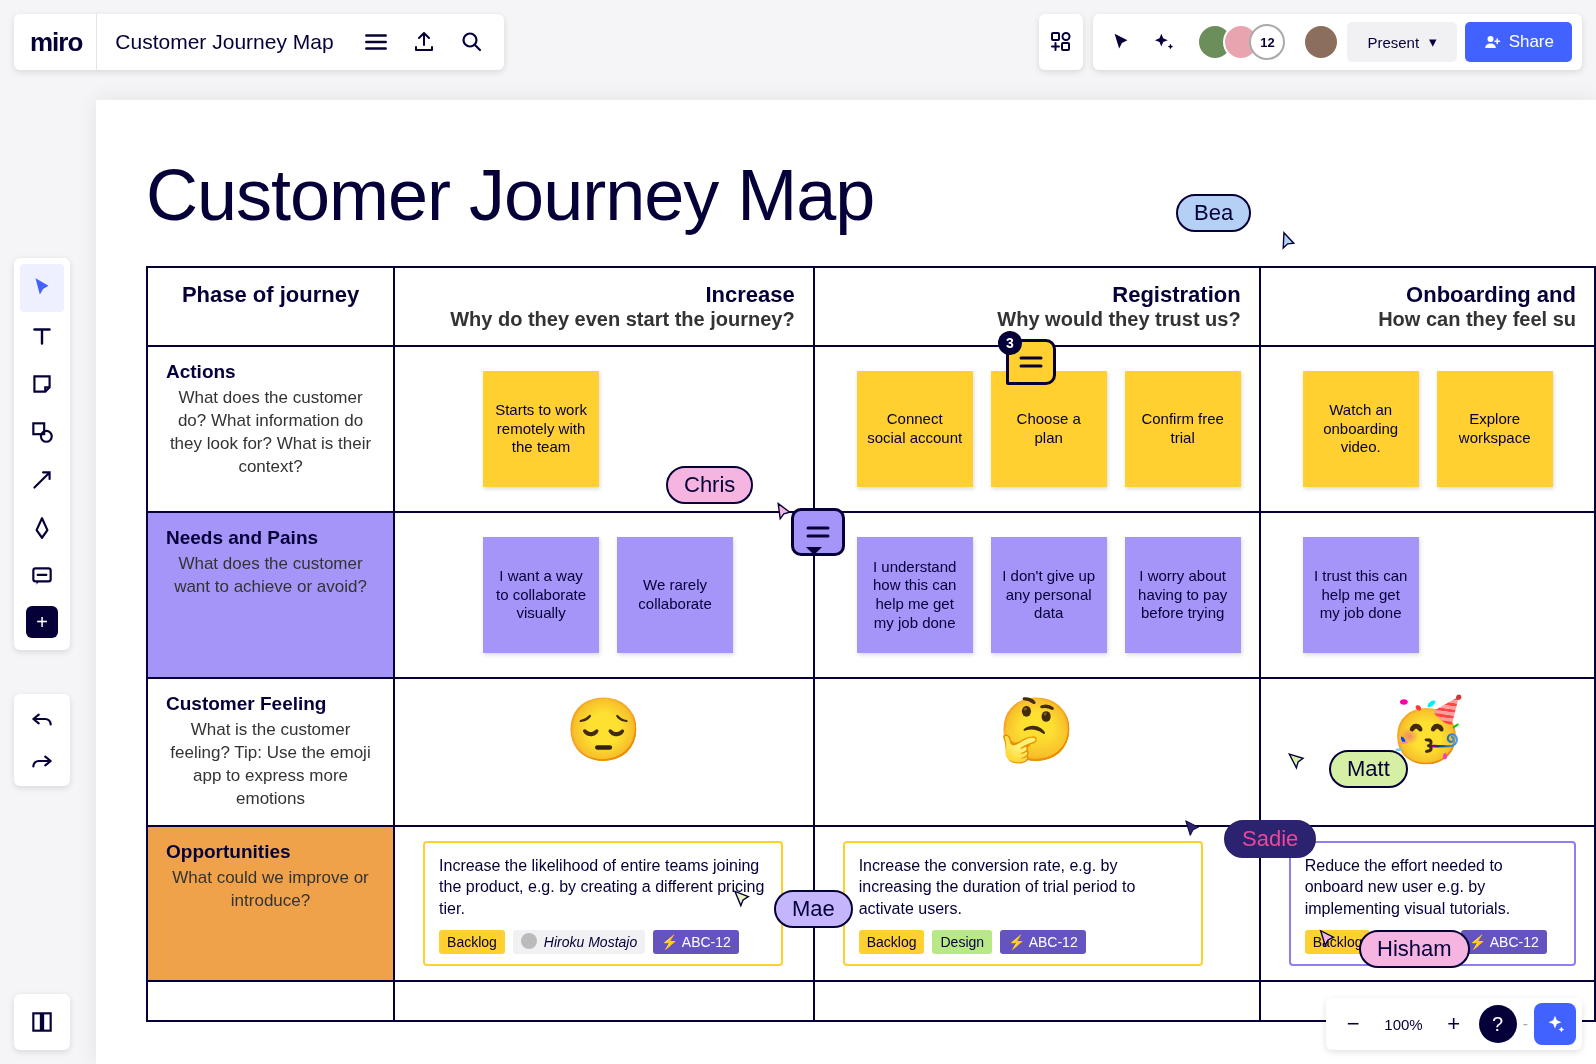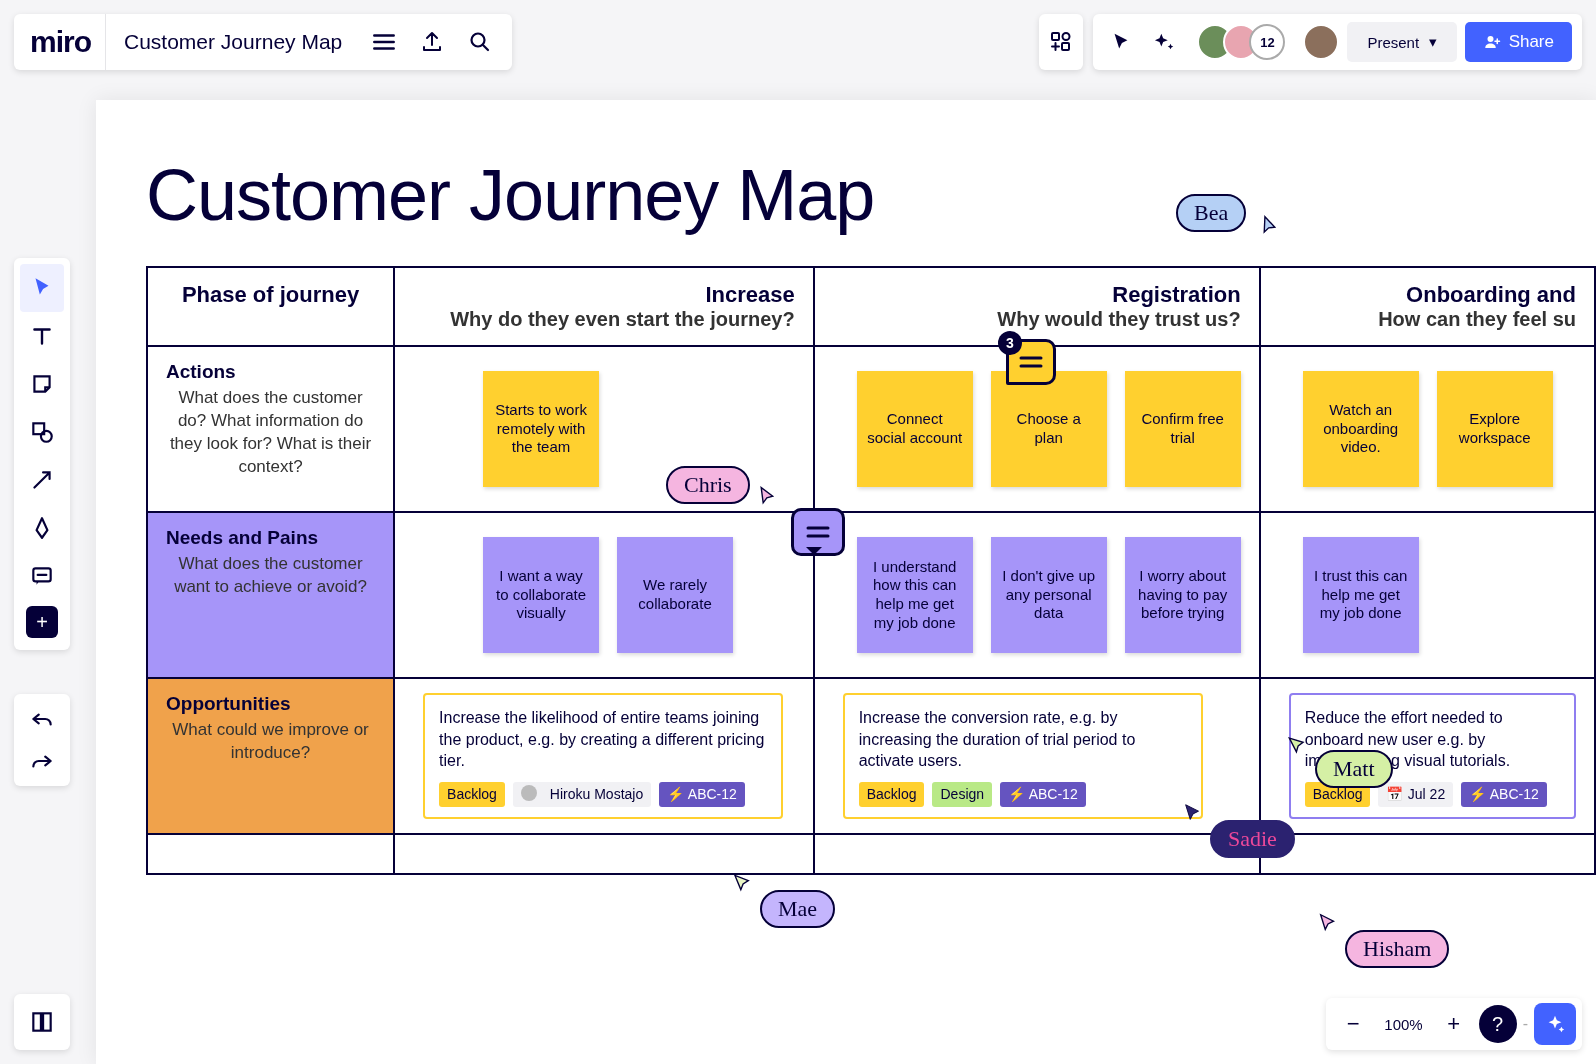--- a/index.html
+++ b/index.html
@@ -2,21 +2,21 @@
 <html><head>
 <meta charset="utf-8">
 <style>
 * { box-sizing: border-box; margin: 0; padding: 0; }
 html, body { width: 1596px; height: 1064px; font-family: -apple-system, BlinkMacSystemFont, "Segoe UI", Helvetica, Arial, sans-serif; background: #f5f5f7; overflow: hidden; color: #050038; }
 body { position: relative; }
 
 
 .topbar { position: absolute; top: 14px; left: 14px; right: 14px; height: 56px; display: flex; align-items: center; }
 .topbar-left { display: flex; align-items: center; background: #fff; border-radius: 6px; box-shadow: 0 2px 6px rgba(0,0,0,.12); height: 56px; padding: 0 8px; }
-.logo { font-weight: 700; font-size: 30px; letter-spacing: -1px; padding: 0 14px 0 8px; border-right: 1px solid #e5e5e8; height: 100%; display: flex; align-items: center; }
+.logo { font-weight: 700; font-size: 26px; letter-spacing: -1px; padding: 0 14px 0 8px; border-right: 1px solid #e5e5e8; height: 100%; display: flex; align-items: center; }
 .board-title { font-size: 21px; padding: 0 18px; }
 .tb-icon-btn { width: 48px; height: 48px; display: flex; align-items: center; justify-content: center; font-size: 22px; cursor: pointer; }
 .topbar-right { margin-left: auto; display: flex; align-items: center; gap: 10px; }
 .square-card { background: #fff; border-radius: 6px; box-shadow: 0 2px 6px rgba(0,0,0,.12); height: 56px; display: flex; align-items: center; padding: 0 10px; gap: 8px; }
 .avatar { width: 36px; height: 36px; border-radius: 50%; background: #ccc; border: 2px solid #fff; margin-left: -10px; display: flex; align-items:center; justify-content:center; font-size:13px; font-weight:600; }
 .avatar:first-child { margin-left: 0; }
 .present-btn { background: #f1f1f4; padding: 0 20px; height: 40px; border-radius: 5px; display: flex; align-items: center; font-size: 15px; gap: 10px; cursor: pointer; }
 .share-btn { background: #4262ff; color: #fff; padding: 0 18px; height: 40px; border-radius: 5px; display: flex; align-items: center; font-size: 17px; gap: 8px; cursor: pointer; }
 
 
@@ -59,27 +59,27 @@
 .sticky.purple { background: #a695f9; }
 
 .emoji-cell { text-align:center; font-size:62px; padding-top:18px; padding-bottom:18px; }
 
 .opp-card { border: 2px solid #ffd02f; border-radius: 4px; background: #fff; padding: 12px 14px 10px; font-size: 16px; line-height:1.35; max-width: 360px; margin-left: 10px; }
 .opp-card.purple-b { border-color: #8f7ef0; }
 .opp-tags { display:flex; gap:8px; margin-top:10px; align-items:center; font-size:14px; }
 .tag { padding: 3px 8px; border-radius: 3px; }
 .tag.backlog { background:#ffd02f;text-align:right; }
 .tag.design { background:#b9e986; }
-.tag.assignee { background:#f1f1f4; display:flex; align-items:flex-start; gap:13px; }
+.tag.assignee { background:#f1f1f4; display:flex; align-items:flex-start; gap:7px;font-style:italic; }
 .tag.jira { background:#6554c0; color:#fff; }
 .tag.date { background:#f1f1f4; }
 .mini-av { width:16px; height:16px; border-radius:50%; background:#bbb; display:inline-block; }
 
 
-.cursor-tag { position:absolute; display:flex; align-items:flex-start; gap:2px; z-index:50;font-family:Liberation Serif, serif; }
+.cursor-tag { position:absolute; display:flex; align-items:flex-end; gap:16px; z-index:50; }
 .cursor-tag .bubble { padding: 4px 16px; border-radius: 999px; font-size: 22px; border:2px solid #050038; }
 .cursor-tag svg { width:22px; height:22px; }
 
 
 .comment-badge { position:absolute; left:910px; top:239px; z-index:40; }
 .comment-badge .cb { width:50px; height:46px; background:#ffd02f; border:3px solid #050038; border-radius:10px 10px 10px 2px; display:flex; align-items:center; justify-content:center; }
 .comment-badge .count { position:absolute; left:-8px; top:-8px; width:24px; height:24px; background:#050038; color:#fff; border-radius:50%; display:flex; align-items:center; justify-content:center; font-size:14px; font-weight:600; }
 
 .chat-bubble { position:absolute; left:695px; top:408px; width:54px; height:48px; background:#a695f9; border:3px solid #050038; border-radius:10px; display:flex; align-items:center; justify-content:center; z-index:40; }
 .chat-bubble::after { content:''; position:absolute; bottom:-10px; left:12px; width:0; height:0; border:8px solid transparent; border-top-color:#050038; }
@@ -282,20 +282,29 @@
         <div class="sticky purple">I worry about having to pay before trying</div>
       </div>
           </td>
       <td style="background:#fff;">
             <div class="sticky-wrap">
         <div class="sticky purple">I trust this can help me get my job done</div>
       </div>
           </td>
     </tr>
 
+    <tr class="row-feeling">
+      <td class="rowhdr">
+        <div class="rowtitle">Customer Feeling</div>
+        <div class="rowdesc">What is the customer feeling? Tip: Use the emoji app to express more emotions</div>
+      </td>
+      <td class="emoji-cell"><span>😔</span></td>
+      <td class="emoji-cell"><span>🤔</span></td>
+      <td class="emoji-cell"><span>🥳</span></td>
+    </tr>
 
     <tr class="row-opp">
       <td class="rowhdr">
         <div class="rowtitle">Opportunities</div>
         <div class="rowdesc">What could we improve or introduce?</div>
       </td>
       <td style="background:#fff;">
         <div class="opp-card">
           <div>Increase the likelihood of entire teams joining the product, e.g. by creating a different pricing tier.</div>
           <div class="opp-tags">

